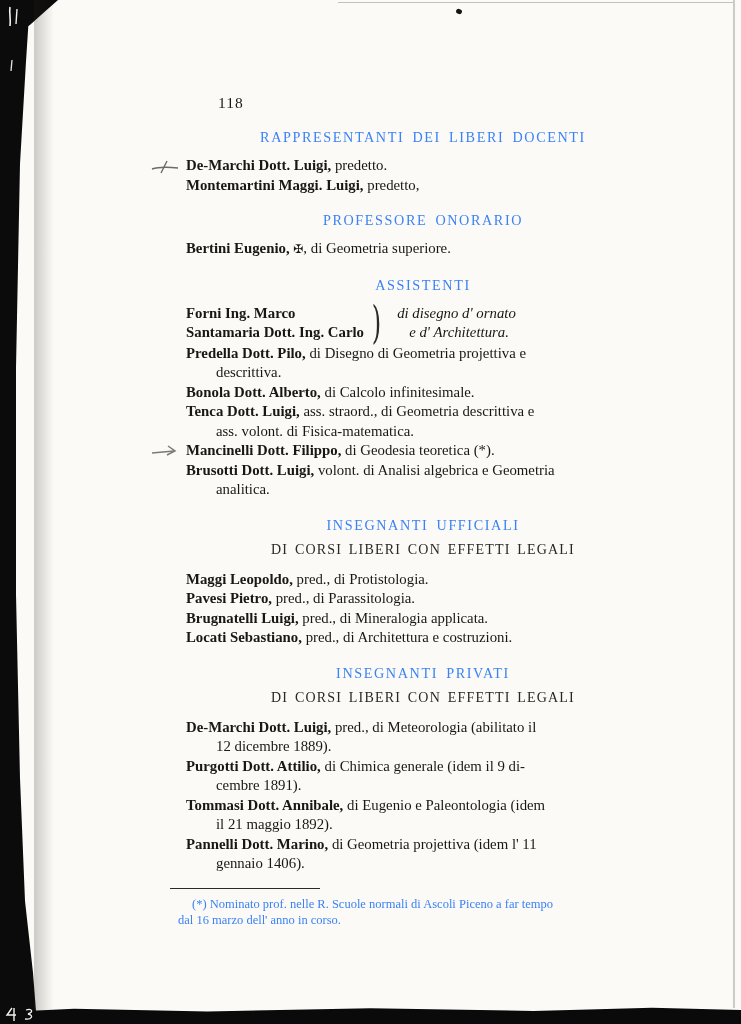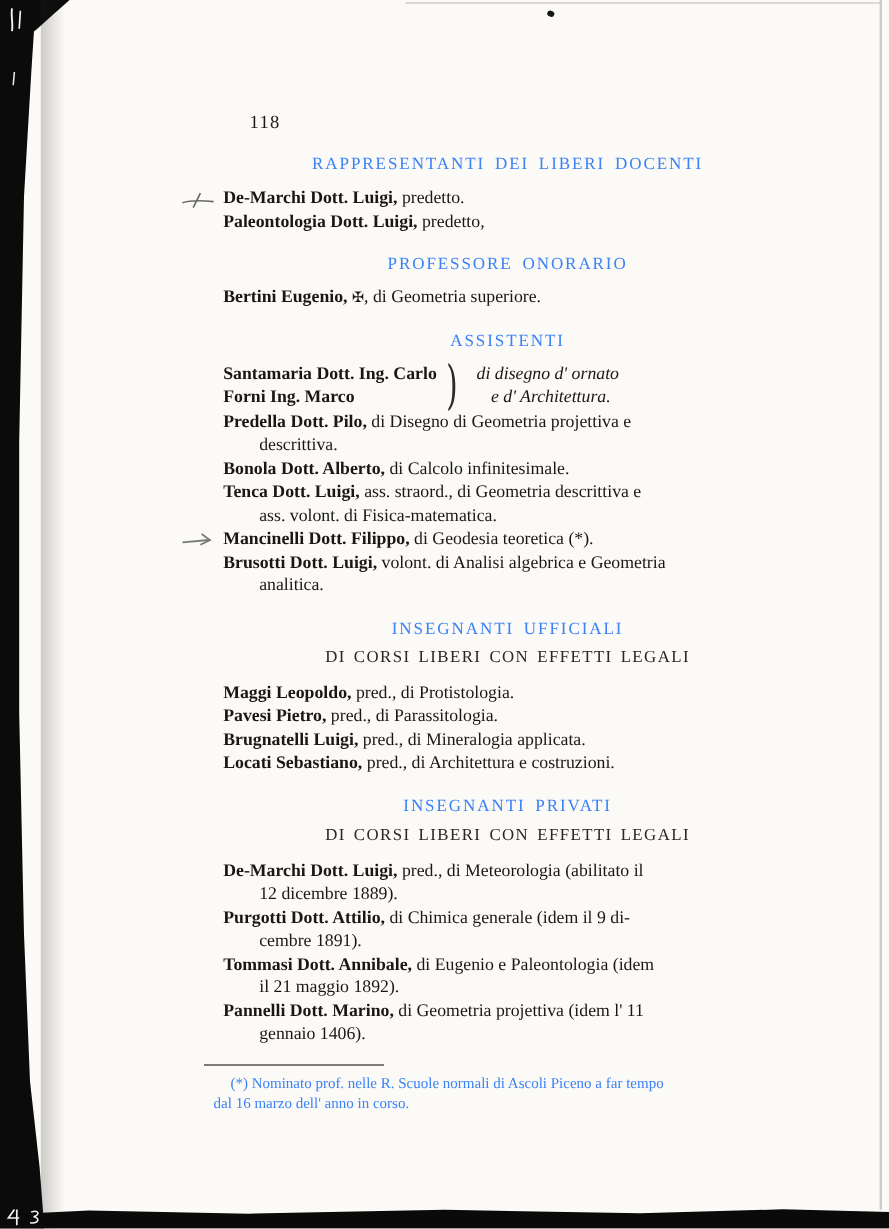--- a/index.html
+++ b/index.html
@@ -29,21 +29,21 @@
   .edge-left-shadow {
     position:absolute; left:34px; top:0; bottom:0; width:20px;
     background:linear-gradient(to right, rgba(40,35,30,.22), rgba(40,35,30,0));
   }
   .edge-top-line { position:absolute; left:338px; right:6px; top:2px; height:1px; background:#c2c2bd; }
   .edge-right-line { position:absolute; right:6px; top:0; bottom:16px; width:2px; background:#ccccc6; }
   .ink-dot { position:absolute; left:456px; top:9px; width:6px; height:5px; background:#151515; border-radius:50%; transform:rotate(20deg); }
   .scribble { position:absolute; }
   
   .content { position:absolute; left:186px; top:94px; width:474px; }
-  .page-number { font-size:15.5px; letter-spacing:1px; margin-left:22px; margin-bottom:4px; }
+  .page-number { font-size:15.5px; letter-spacing:1px; margin-left:32px; margin-bottom:4px; }
   .section-heading {
     text-align:center; font-size:14.2px; letter-spacing:1.6px; word-spacing:3px;
     margin:17px 0 10px; color:#3b82f6; white-space:nowrap;
   }
   .section-subheading {
     text-align:center; font-size:14px; letter-spacing:1.2px; word-spacing:2px;
     margin:-2px 0 12px; color:#2a2824; white-space:nowrap;
   }
   .entry {
     position:relative; font-size:14.8px; line-height:19.5px;
@@ -92,32 +92,32 @@
 
   <div class="content">
     <div class="page-number">118</div>
     <main>
         <section class="doc-section">
           <div class="section-heading">RAPPRESENTANTI DEI LIBERI DOCENTI</div>
           <div class="entry"><span class="margin-mark"><svg width="30" height="16" viewBox="0 0 30 16">
                 <path d="M2 10 C8 8 18 8 28 9" fill="none" stroke="#6b6b6b" stroke-width="1.4"></path>
                 <path d="M17 2 L11 14" fill="none" stroke="#6b6b6b" stroke-width="1.4"></path>
               </svg></span><span class="seg b">De-Marchi Dott. Luigi, </span><span class="seg r">predetto.</span></div>
-          <div class="entry"><span class="seg b">Paleontologia Dott. Luigi, </span><span class="seg r">predetto,</span></div>
+          <div class="entry"><span class="seg b">Montemartini Maggi. Luigi, </span><span class="seg r">predetto,</span></div>
         </section>
         <section class="doc-section">
           <div class="section-heading">PROFESSORE ONORARIO</div>
           <div class="entry"><span class="seg b">Bertini Eugenio, </span><span class="seg sym">✠</span><span class="seg r">, </span><span class="seg i">di Geometria superiore.</span></div>
         </section>
         <section class="doc-section">
           <div class="section-heading">ASSISTENTI</div>
           <div class="entry brace">
             <div class="brace-names">
+              <div class="seg b">Forni Ing. Marco</div>
               <div class="seg b">Santamaria Dott. Ing. Carlo</div>
-              <div class="seg b">Forni Ing. Marco</div>
             </div>
             <div class="brace-glyph">)</div>
             <div class="brace-descs">
               <div class="seg i">di disegno d' ornato</div>
               <div class="seg i">e d' Architettura.</div>
             </div>
           </div>
           <div class="entry"><span class="seg b">Predella Dott. Pilo, </span><span class="seg i">di Disegno di Geometria projettiva e</span><br><span class="seg i">descrittiva.</span></div>
           <div class="entry"><span class="seg b">Bonola Dott. Alberto, </span><span class="seg i">di Calcolo infinitesimale.</span></div>
           <div class="entry"><span class="seg b">Tenca Dott. Luigi, </span><span class="seg r">ass. straord., </span><span class="seg i">di Geometria descrittiva </span><span class="seg r">e</span><br><span class="seg r">ass. volont. di </span><span class="seg i">Fisica-matematica.</span></div>

